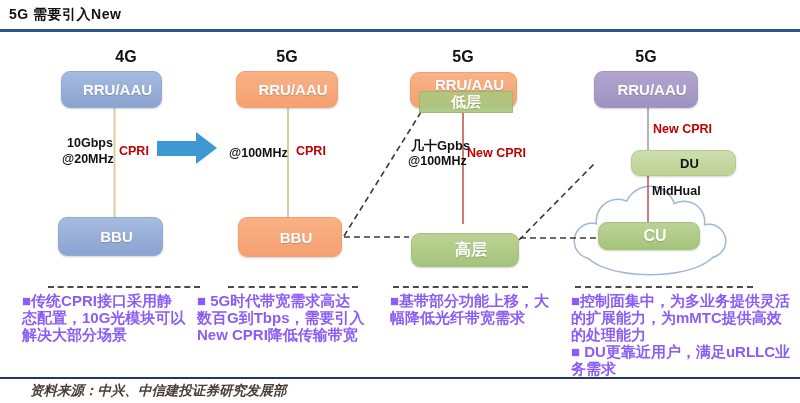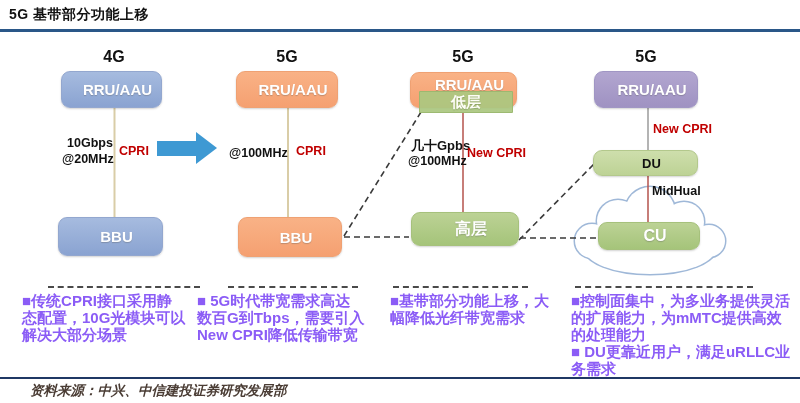--- a/index.html
+++ b/index.html
@@ -11,21 +11,21 @@
   .bottom-rule { position:absolute; left:0; top:377px; width:800px; height:2px; background:#1f3864; }
   .source-line { position:absolute; left:30px; top:382px; font-family:"Liberation Serif", serif; font-style:italic; font-weight:600; font-size:13.5px; color:#4a3c34; }
 
   .col-header { position:absolute; top:48px; width:60px; text-align:center; font-size:16px; font-weight:bold; color:#111; }
 
   .nbox { position:absolute; border-radius:9px; display:flex; align-items:center; justify-content:center;
           font-weight:bold; color:#fff; text-shadow:0 1px 1px rgba(90,90,90,.35); box-shadow:0 1px 2px rgba(0,0,0,.18); z-index:2;padding-left:12px; }
   .blue   { background:linear-gradient(180deg,#a6bbdf 0%,#8aa3d1 100%); border:1px solid #93a7cf; }
   .orange { background:linear-gradient(180deg,#f9b286 0%,#f5a071 100%); border:1px solid #efa173; }
   .green  { background:linear-gradient(180deg,#bcd295 0%,#a5c47a 100%); border:1px solid #a6c17c; }
-  .lgreen { background:linear-gradient(180deg,#cedeac 0%,#bdd295 100%); border:1px solid #b3c88c; color:#111; text-shadow:none; }
+  .lgreen { background:linear-gradient(180deg,#cedeac 0%,#bdd295 100%); border:1px solid #b3c88c; color:#111; text-shadow:none;margin-left:38px; }
   .purple { background:linear-gradient(180deg,#b2a6d0 0%,#9f92c2 100%); border:1px solid #a096c4; }
 
   .fs15 { font-size:15px; } .fs16 { font-size:16px; } .fs13 { font-size:13px; }
   .top-align { align-items:flex-start; padding-top:3px; }
 
   .overlay-strip { position:absolute; left:419px; top:91px; width:94px; height:22px; border-radius:1px;
                    background:rgba(171,199,128,.93); border:1px solid rgba(150,180,105,.7);
                    display:flex; align-items:center; justify-content:center; font-size:15px; font-weight:bold;
                    color:#fdfdf6; text-shadow:0 1px 1px rgba(90,110,60,.4); z-index:3; }
 
@@ -37,21 +37,21 @@
   .bullet { position:absolute; top:292px; font-size:15px; font-weight:bold; color:#8b5cf6; line-height:17px; z-index:2; }
   .bullet p { margin:0; }
 
   svg.overlay { position:absolute; left:0; top:0; z-index:1; }
 </style>
 </head>
 <body>
 
 <div class="canvas">
 
-  <div class="page-title">5G 基带部分功能上移</div>
+  <div class="page-title">5G 需要引入New</div>
   <div class="title-rule"></div>
 
   <svg class="overlay" width="800" height="403" viewBox="0 0 800 403">
 
     <g stroke="#9fb8d8" stroke-width="3" fill="#ffffff">
       <circle cx="592" cy="241" r="17"></circle>
       <circle cx="618" cy="221" r="21"></circle>
       <circle cx="650" cy="212" r="25"></circle>
       <circle cx="684" cy="222" r="20"></circle>
       <circle cx="709" cy="241" r="16"></circle>
@@ -75,42 +75,42 @@
     <g stroke="#3a3a3a" stroke-width="1.6" stroke-dasharray="6 4" fill="none">
       <line x1="344" y1="237" x2="409" y2="237"></line>
       <line x1="344" y1="236" x2="421" y2="112"></line>
       <line x1="519" y1="240" x2="594" y2="164"></line>
       <line x1="520" y1="238" x2="597" y2="238"></line>
     </g>
 
     <polygon fill="#3e99d3" points="157,141 196,141 196,132 217,148 196,164 196,156 157,156"></polygon>
   </svg>
 
-  <div class="col-header" style="left:84px;">4G</div>
+  <div class="col-header" style="left:96px;">4G</div>
   <div class="col-header" style="left:257px;">5G</div>
   <div class="col-header" style="left:433px;">5G</div>
   <div class="col-header" style="left:616px;">5G</div>
 
   <div class="nbox blue fs15" style="left:61px; top:71px; width:101px; height:37px;">RRU/AAU</div>
   <div class="link-label" style="left:67px; top:136px;">10Gbps</div>
   <div class="link-label" style="left:62px; top:152px;">@20MHz</div>
   <div class="red-label" style="left:119px; top:144px;">CPRI</div>
   <div class="nbox blue fs15" style="left:58px; top:217px; width:105px; height:39px;">BBU</div>
 
   <div class="nbox orange fs15" style="left:236px; top:71px; width:102px; height:37px;">RRU/AAU</div>
   <div class="link-label" style="left:229px; top:146px;">@100MHz</div>
   <div class="red-label" style="left:296px; top:144px;">CPRI</div>
   <div class="nbox orange fs15" style="left:238px; top:217px; width:104px; height:40px;">BBU</div>
 
   <div class="nbox orange fs15 top-align" style="left:410px; top:72px; width:107px; height:36px;">RRU/AAU</div>
   <div class="overlay-strip">低层</div>
   <div class="link-label" style="left:411px; top:137px; font-size:13px;">几十Gpbs</div>
   <div class="link-label" style="left:408px; top:154px;">@100MHz</div>
   <div class="red-label" style="left:467px; top:146px;">New CPRI</div>
-  <div class="nbox green fs16" style="left:411px; top:212px; width:108px; height:34px;">高层</div>
+  <div class="nbox green fs16" style="left:411px; top:233px; width:108px; height:34px;">高层</div>
 
   <div class="nbox purple fs15" style="left:594px; top:71px; width:104px; height:37px;">RRU/AAU</div>
   <div class="red-label" style="left:653px; top:122px;">New CPRI</div>
   <div class="nbox lgreen fs13" style="left:593px; top:150px; width:105px; height:26px;">DU</div>
   <div class="link-label" style="left:652px; top:184px;">MidHual</div>
   <div class="nbox green fs16" style="left:598px; top:222px; width:102px; height:28px;">CU</div>
 
   <div class="dash-rule" style="left:48px;  width:152px;"></div>
   <div class="dash-rule" style="left:228px; width:130px;"></div>
   <div class="dash-rule" style="left:393px; width:135px;"></div>

